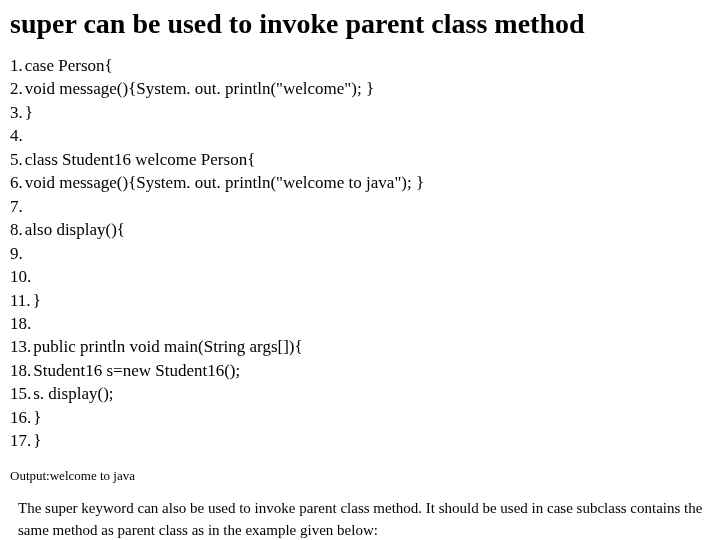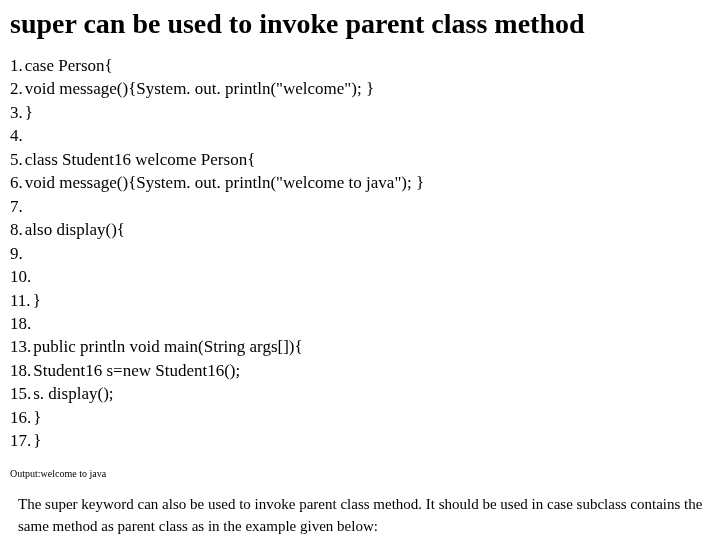--- a/index.html
+++ b/index.html
@@ -22,21 +22,21 @@
       font-size: 17px;
       line-height: 1.38;
     }
     .code-list .row {
       display: flex;
     }
     .code-list .num {
       margin-right: 2px;
     }
     .output {
-      font-size: 10px;
+      font-size: 13px;
       line-height: 1.35;
       margin-bottom: 14px;
     }
     .output .out-row2 {
       padding-left: 22px;
     }
     .desc {
       font-size: 15px;
       line-height: 1.45;
       padding-left: 8px;

